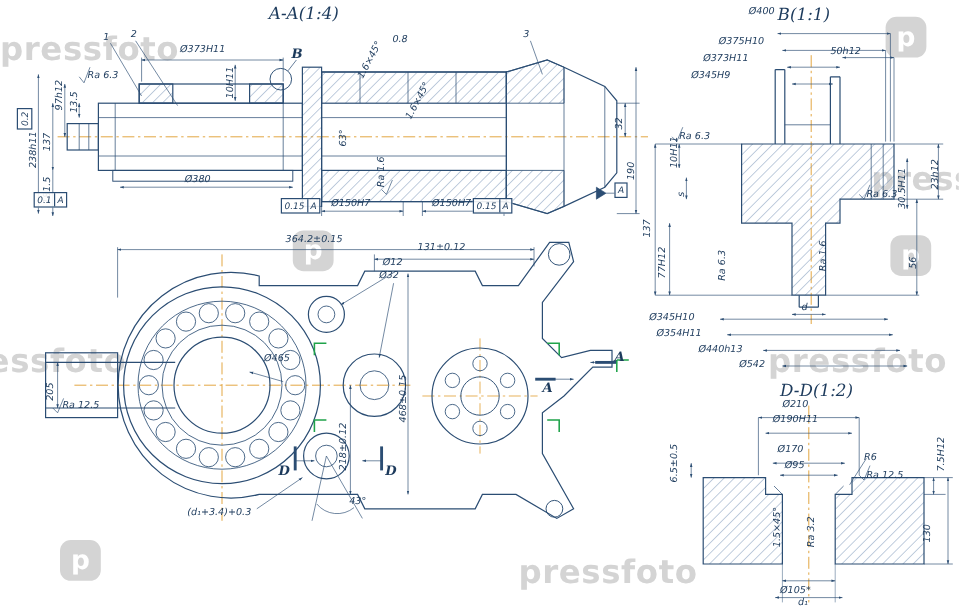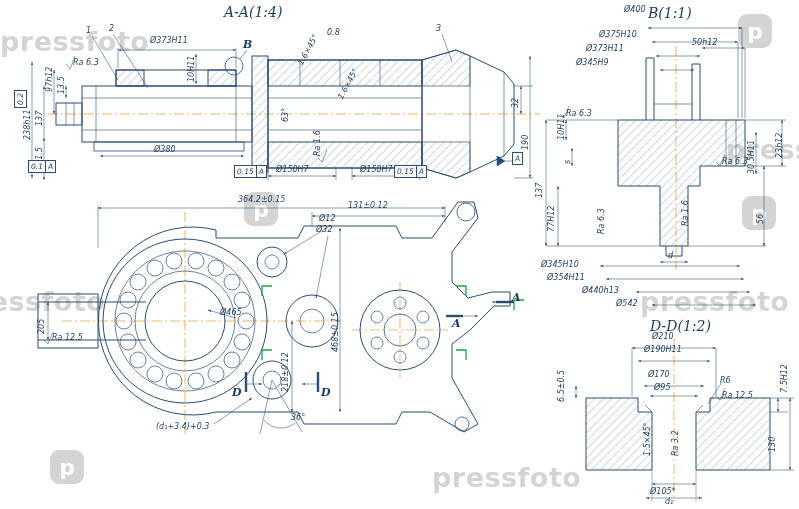--- a/index.html
+++ b/index.html
@@ -350,25 +350,25 @@
   <span class="dim v" style="left:644px;top:456px">1.5×45°</span>
   <span class="dim v" style="left:672px;top:456px">Ra 3.2</span>
   <span class="dim v" style="left:769px;top:452px">130</span>
   <span class="dim" style="left:665px;top:498px">d₁</span>
   <span class="dim" style="left:650px;top:488px">Ø105*</span>
 
   <span class="dim" style="left:238px;top:196px">364.2±0.15</span>
   <span class="dim" style="left:348px;top:202px">131±0.12</span>
   <span class="dim" style="left:319px;top:215px">Ø12</span>
   <span class="dim" style="left:316px;top:226px">Ø32</span>
-  <span class="dim" style="left:220px;top:309px">Ø465</span>
+  <span class="dim" style="left:220px;top:295px">Ø465</span>
   <span class="dim v" style="left:332px;top:352px">468±0.15</span>
   <span class="dim v" style="left:282px;top:392px">218±0.12</span>
   <span class="dim v" style="left:38px;top:334px">205</span>
   <span class="dim" style="left:52px;top:334px">Ra 12.5</span>
   <span class="dim sec" style="left:512px;top:291px">A</span>
   <span class="dim sec" style="left:452px;top:317px">A</span>
   <span class="dim sec" style="left:232px;top:386px">D</span>
   <span class="dim sec" style="left:321px;top:386px">D</span>
   <span class="dim" style="left:156px;top:423px">(d₁+3.4)+0.3</span>
-  <span class="dim" style="left:291px;top:414px">36°</span>
+  <span class="dim" style="left:291px;top:414px">43°</span>
 
 </div>
 
 </body></html>

